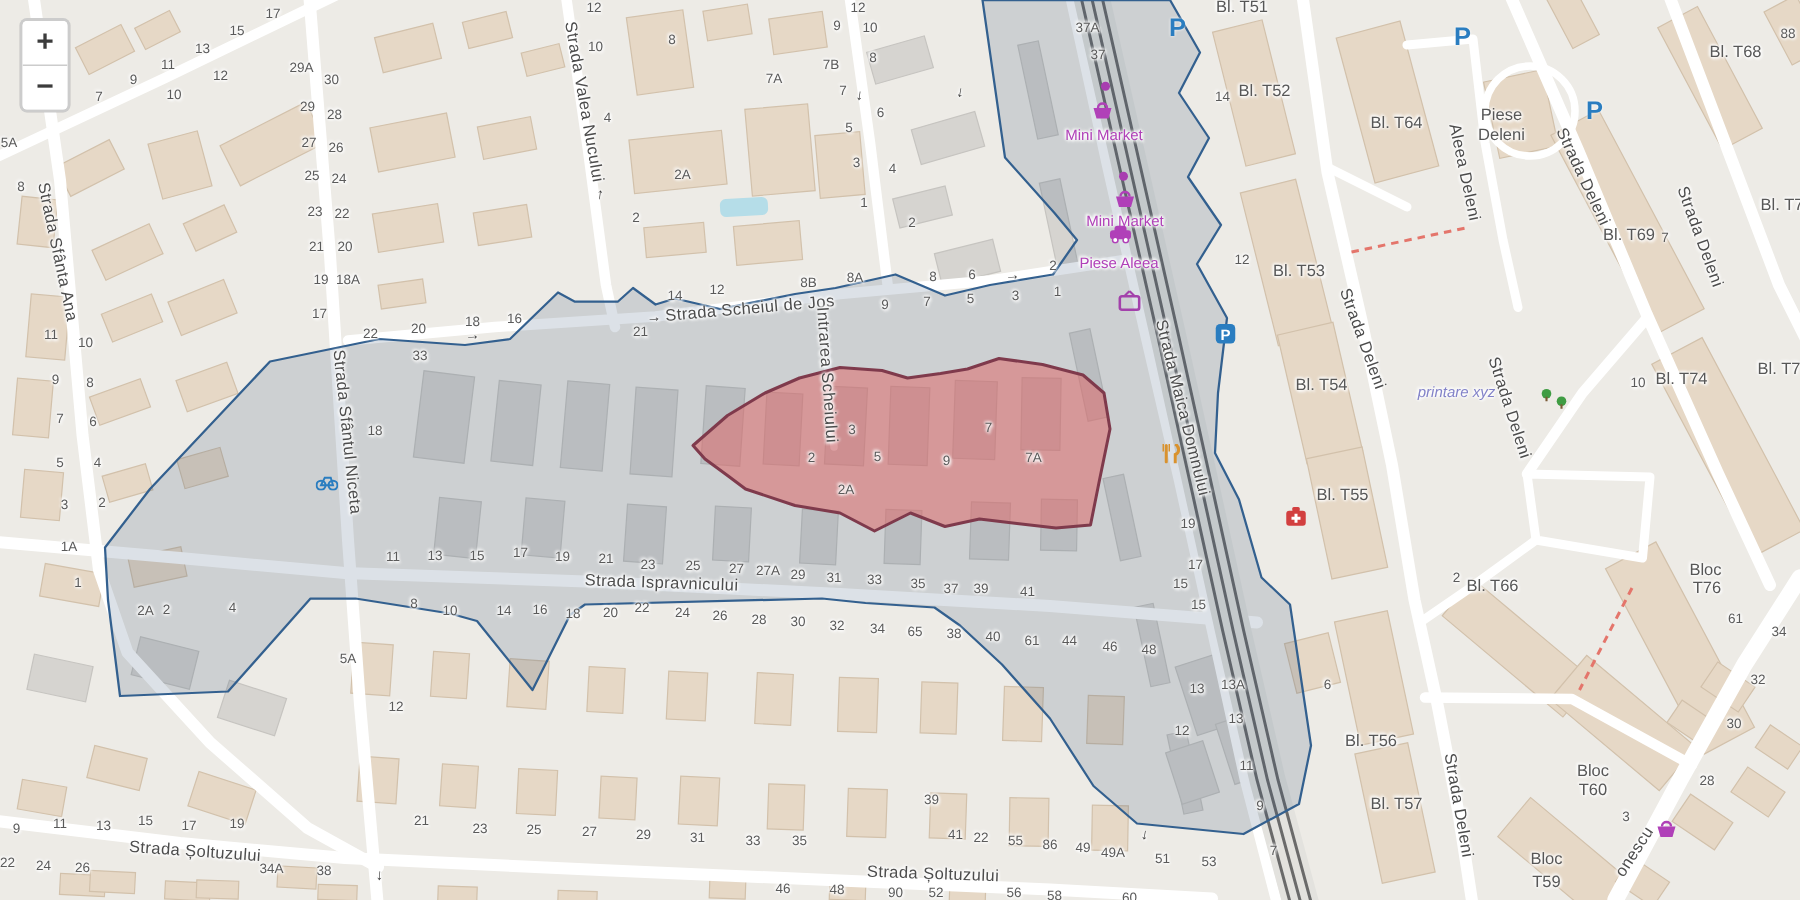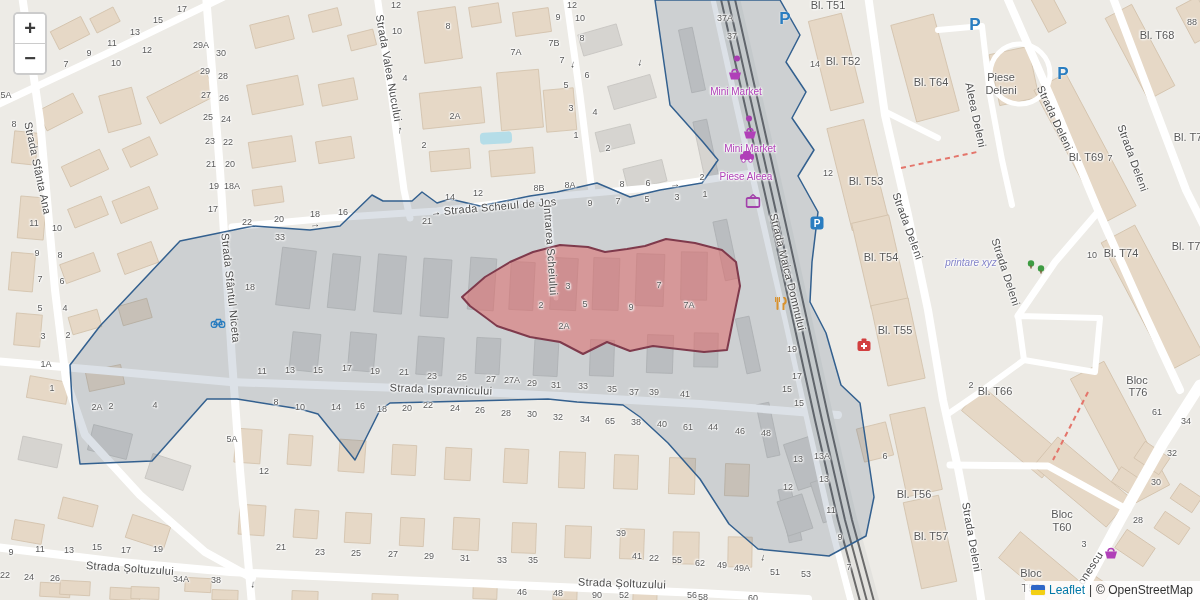--- a/index.html
+++ b/index.html
@@ -335,35 +335,35 @@
       <div class="lbl num" style="left: 356px; top: 553px;">25</div>
       <div class="lbl num" style="left: 393px; top: 554px;">27</div>
       <div class="lbl num" style="left: 429px; top: 556px;">29</div>
       <div class="lbl num" style="left: 465px; top: 558px;">31</div>
       <div class="lbl num" style="left: 502px; top: 560px;">33</div>
       <div class="lbl num" style="left: 533px; top: 560px;">35</div>
       <div class="lbl num" style="left: 621px; top: 533px;">39</div>
       <div class="lbl num" style="left: 637px; top: 556px;">41</div>
       <div class="lbl num" style="left: 654px; top: 558px;">22</div>
       <div class="lbl num" style="left: 677px; top: 560px;">55</div>
-      <div class="lbl num" style="left: 700px; top: 563px;">62</div>
+      <div class="lbl num" style="left: 700px; top: 563px;">86</div>
       <div class="lbl num" style="left: 722px; top: 565px;">49</div>
       <div class="lbl num" style="left: 742px; top: 568px;">49A</div>
       <div class="lbl num" style="left: 775px; top: 572px;">51</div>
       <div class="lbl num" style="left: 806px; top: 574px;">53</div>
       <div class="lbl num" style="left: 5px; top: 575px;">22</div>
       <div class="lbl num" style="left: 29px; top: 577px;">24</div>
       <div class="lbl num" style="left: 55px; top: 578px;">26</div>
       <div class="lbl num" style="left: 181px; top: 579px;">34A</div>
       <div class="lbl num" style="left: 216px; top: 580px;">38</div>
       <div class="lbl num" style="left: 522px; top: 592px;">46</div>
       <div class="lbl num" style="left: 558px; top: 593px;">48</div>
       <div class="lbl num" style="left: 597px; top: 595px;">90</div>
       <div class="lbl num" style="left: 624px; top: 595px;">52</div>
-      <div class="lbl num" style="left: 692px; top: 595px;">56</div>
+      <div class="lbl num" style="left: 676px; top: 595px;">56</div>
       <div class="lbl num" style="left: 703px; top: 597px;">58</div>
       <div class="lbl num" style="left: 753px; top: 598px;">60</div>
       <div class="lbl num" style="left: 798px; top: 459px;">13</div>
       <div class="lbl num" style="left: 822px; top: 456px; text-align: center;">13A</div>
       <div class="lbl num" style="left: 824px; top: 479px;">13</div>
       <div class="lbl num" style="left: 788px; top: 487px;">12</div>
       <div class="lbl num" style="left: 831px; top: 510px;">11</div>
       <div class="lbl num" style="left: 840px; top: 537px;">9</div>
       <div class="lbl num" style="left: 849px; top: 567px;">7</div>
       <div class="lbl num" style="left: 799px; top: 403px;">15</div>
@@ -495,19 +495,13 @@
           <circle cx="4" cy="3.5" r="3.2" fill="#3f9c43"></circle>
           <rect x="3.3" y="5.5" width="1.4" height="3" fill="#7a5a35"></rect>
         </svg></div>
     </div>
 
   <div id="zoomctl">
     <div class="zbtn">+</div>
     <div class="zbtn">−</div>
   </div>
 
-  <div id="attrib">
-    <span class="flag"></span>
-    <a href="#">Leaflet</a>
-    <span>|</span>
-    <span>© OpenStreetMap</span>
-  </div>
 </div>
 
 </body></html>

